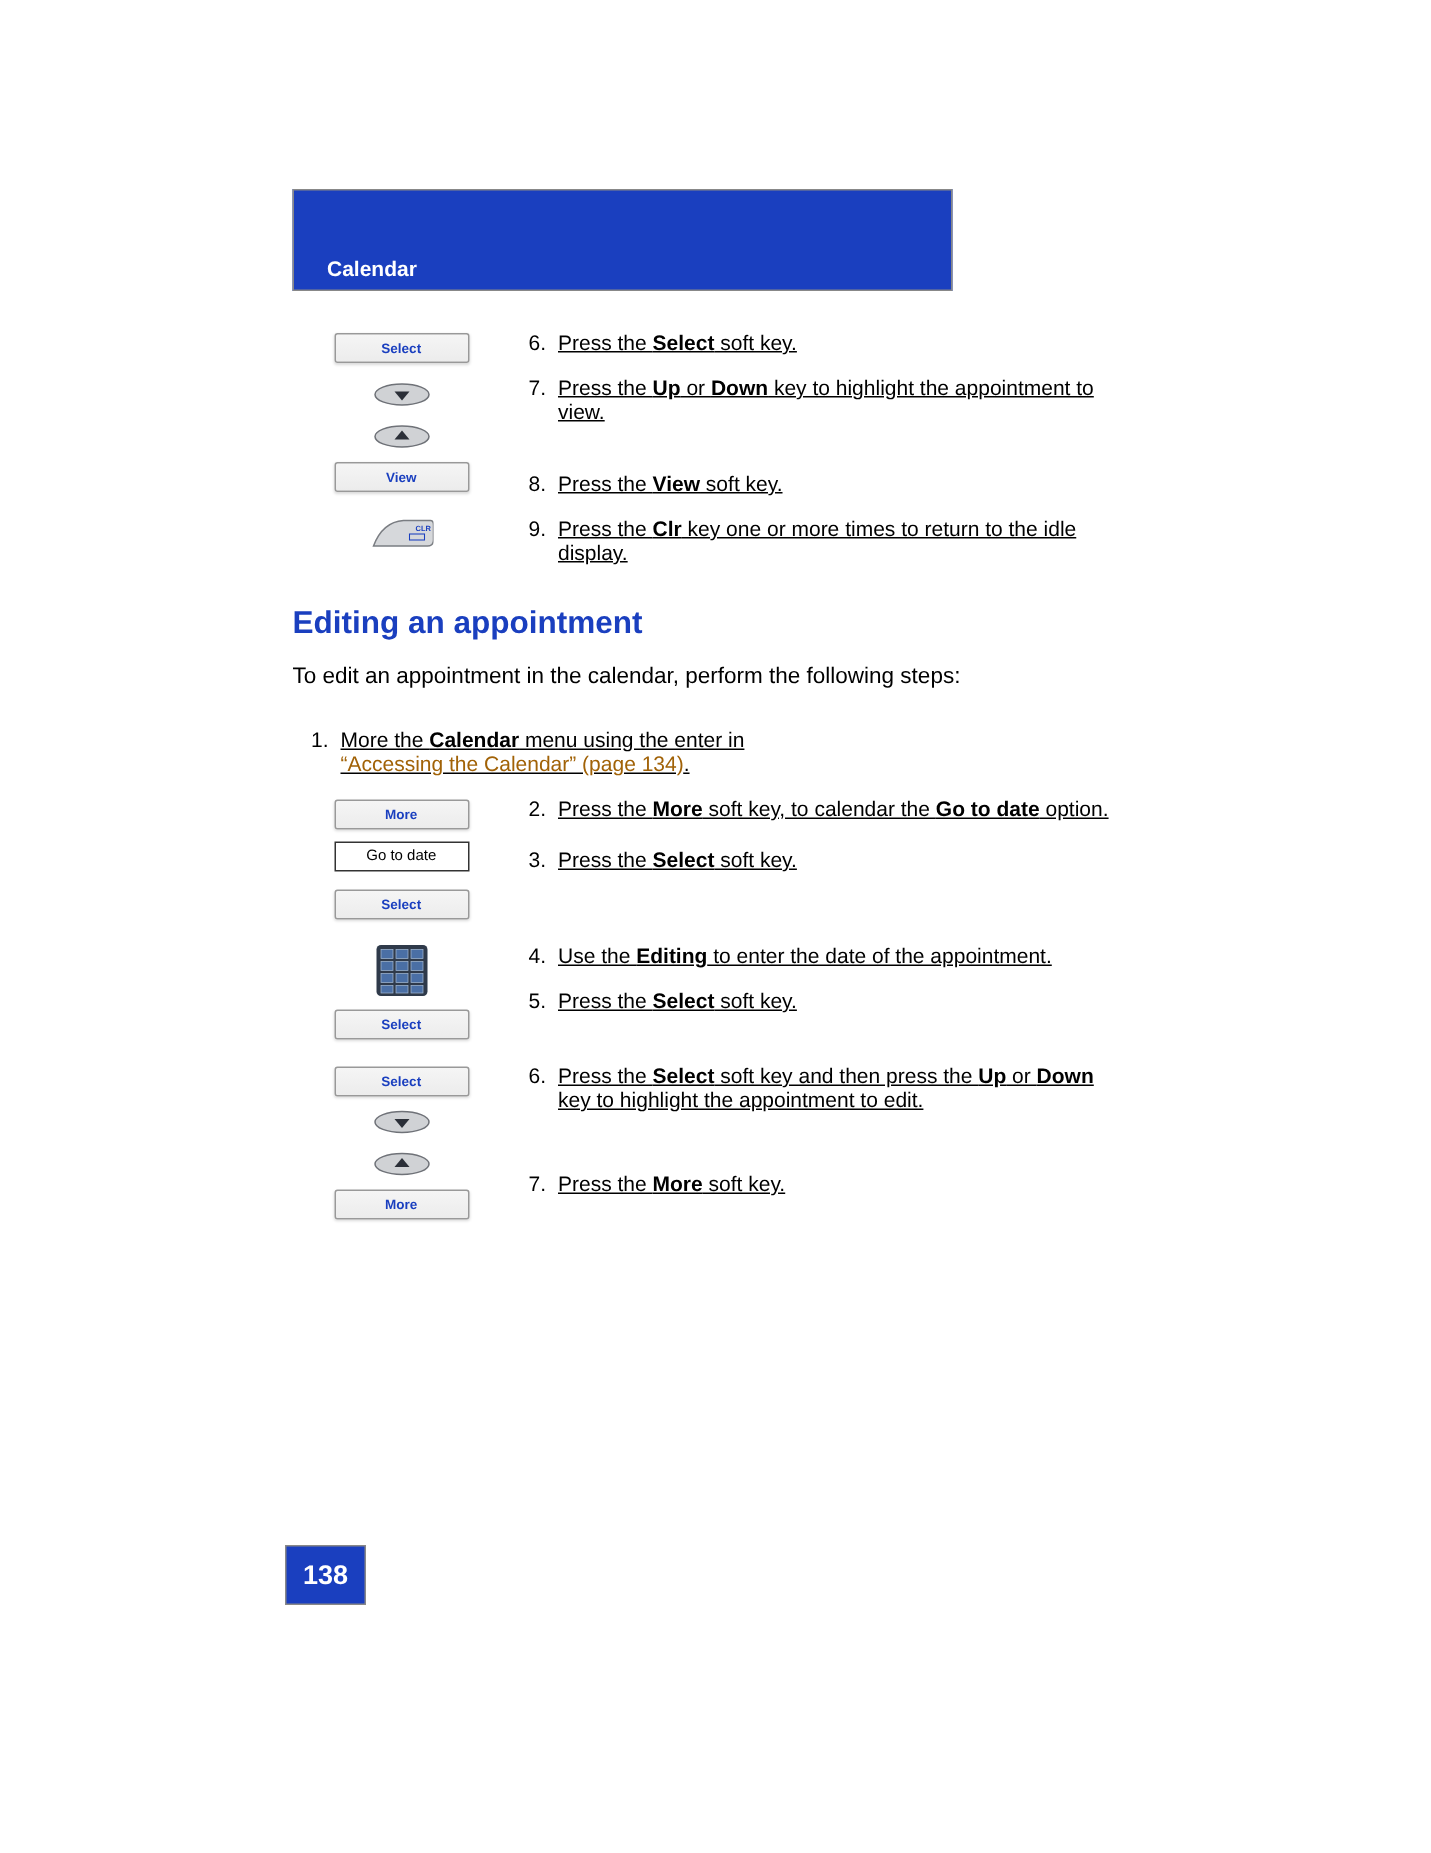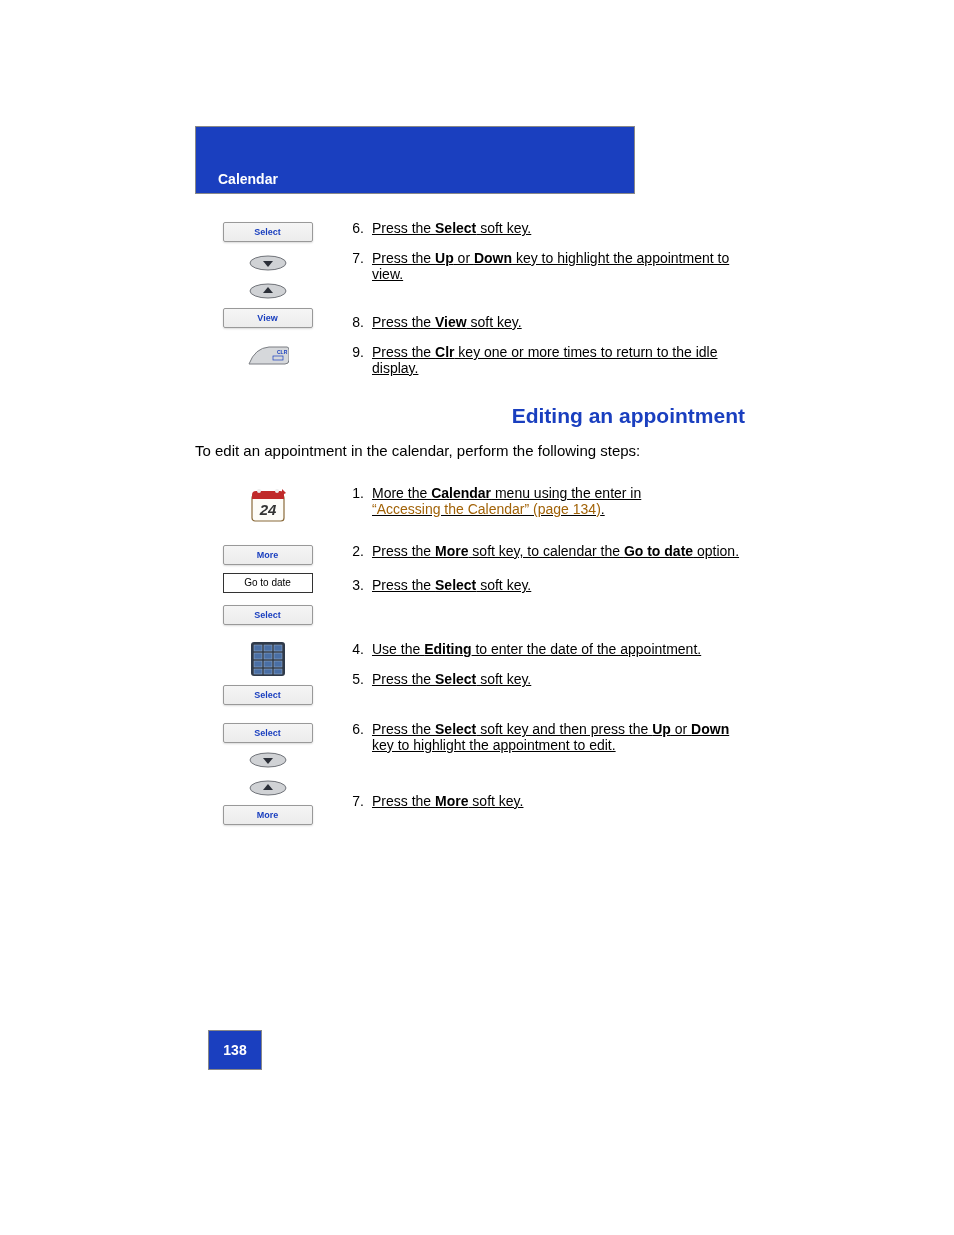--- a/index.html
+++ b/index.html
@@ -80,39 +80,38 @@
     width: 42px;
     height: 22px;
     margin: 0 auto;
   }
   .section-title {
     color: #1a3fbf;
     font-size: 21px;
     font-weight: bold;
     margin-top: 28px;
     margin-bottom: 14px;
-    text-align: right;
   }
   .body-text {
     font-size: 15px;
     margin-bottom: 26px;
   }
   .link {
     color: #a16207;
   }
   .page-box {
     position: absolute;
-    left: 208px;
+    left: 190px;
     top: 1030px;
     width: 52px;
     height: 38px;
     background: #1a3fbf;
     border: 1px solid #888;
     color: #fff;
-    font-size: 14px;
+    font-size: 18px;
     font-weight: bold;
     text-align: center;
     line-height: 38px;
   }
   .steps-flex {
     display: flex;
     margin-bottom: 6px;
   }
   .steps-flex .icons {
     width: 145px;
@@ -196,30 +195,20 @@
       <div class="desc">
         <span>Press the </span><b>Clr</b><span> key one or more times to return to the idle display.</span>
       </div>
     </div>
   </div>
 
   <div class="section-title">Editing an appointment</div>
   <div class="body-text">To edit an appointment in the calendar, perform the following steps:</div>
 
   <div class="steps-flex">
-    <div class="icons">
-      <svg class="calendar-icon" viewBox="0 0 40 40">
-        <rect x="4" y="10" width="32" height="26" rx="3" fill="#fdfcf8" stroke="#8a6a3a" stroke-width="1.2"></rect>
-        <path d="M4 10 Q4 6 8 6 L32 6 Q36 6 36 10 L36 14 L4 14 Z" fill="#c02a2a"></path>
-        <circle cx="11" cy="6" r="2" fill="#eee"></circle>
-          <circle cx="29" cy="6" r="2" fill="#eee"></circle>
-        <text x="20" y="30" font-size="15" text-anchor="middle" font-style="italic" font-weight="bold" fill="#333">24</text>
-        <path d="M34 4 L38 8 L34 10 Z" fill="#c02a2a"></path>
-      </svg>
-    </div>
     <div class="txt">
       <div class="num">1.</div>
       <div class="desc">
         <span>More the </span><b>Calendar</b><span> menu using the enter in </span><br>
         <span class="link">“Accessing the Calendar” (page 134)</span><span>.</span>
       </div>
     </div>
   </div>
 
   <div class="steps-flex" style="margin-top:14px;">

